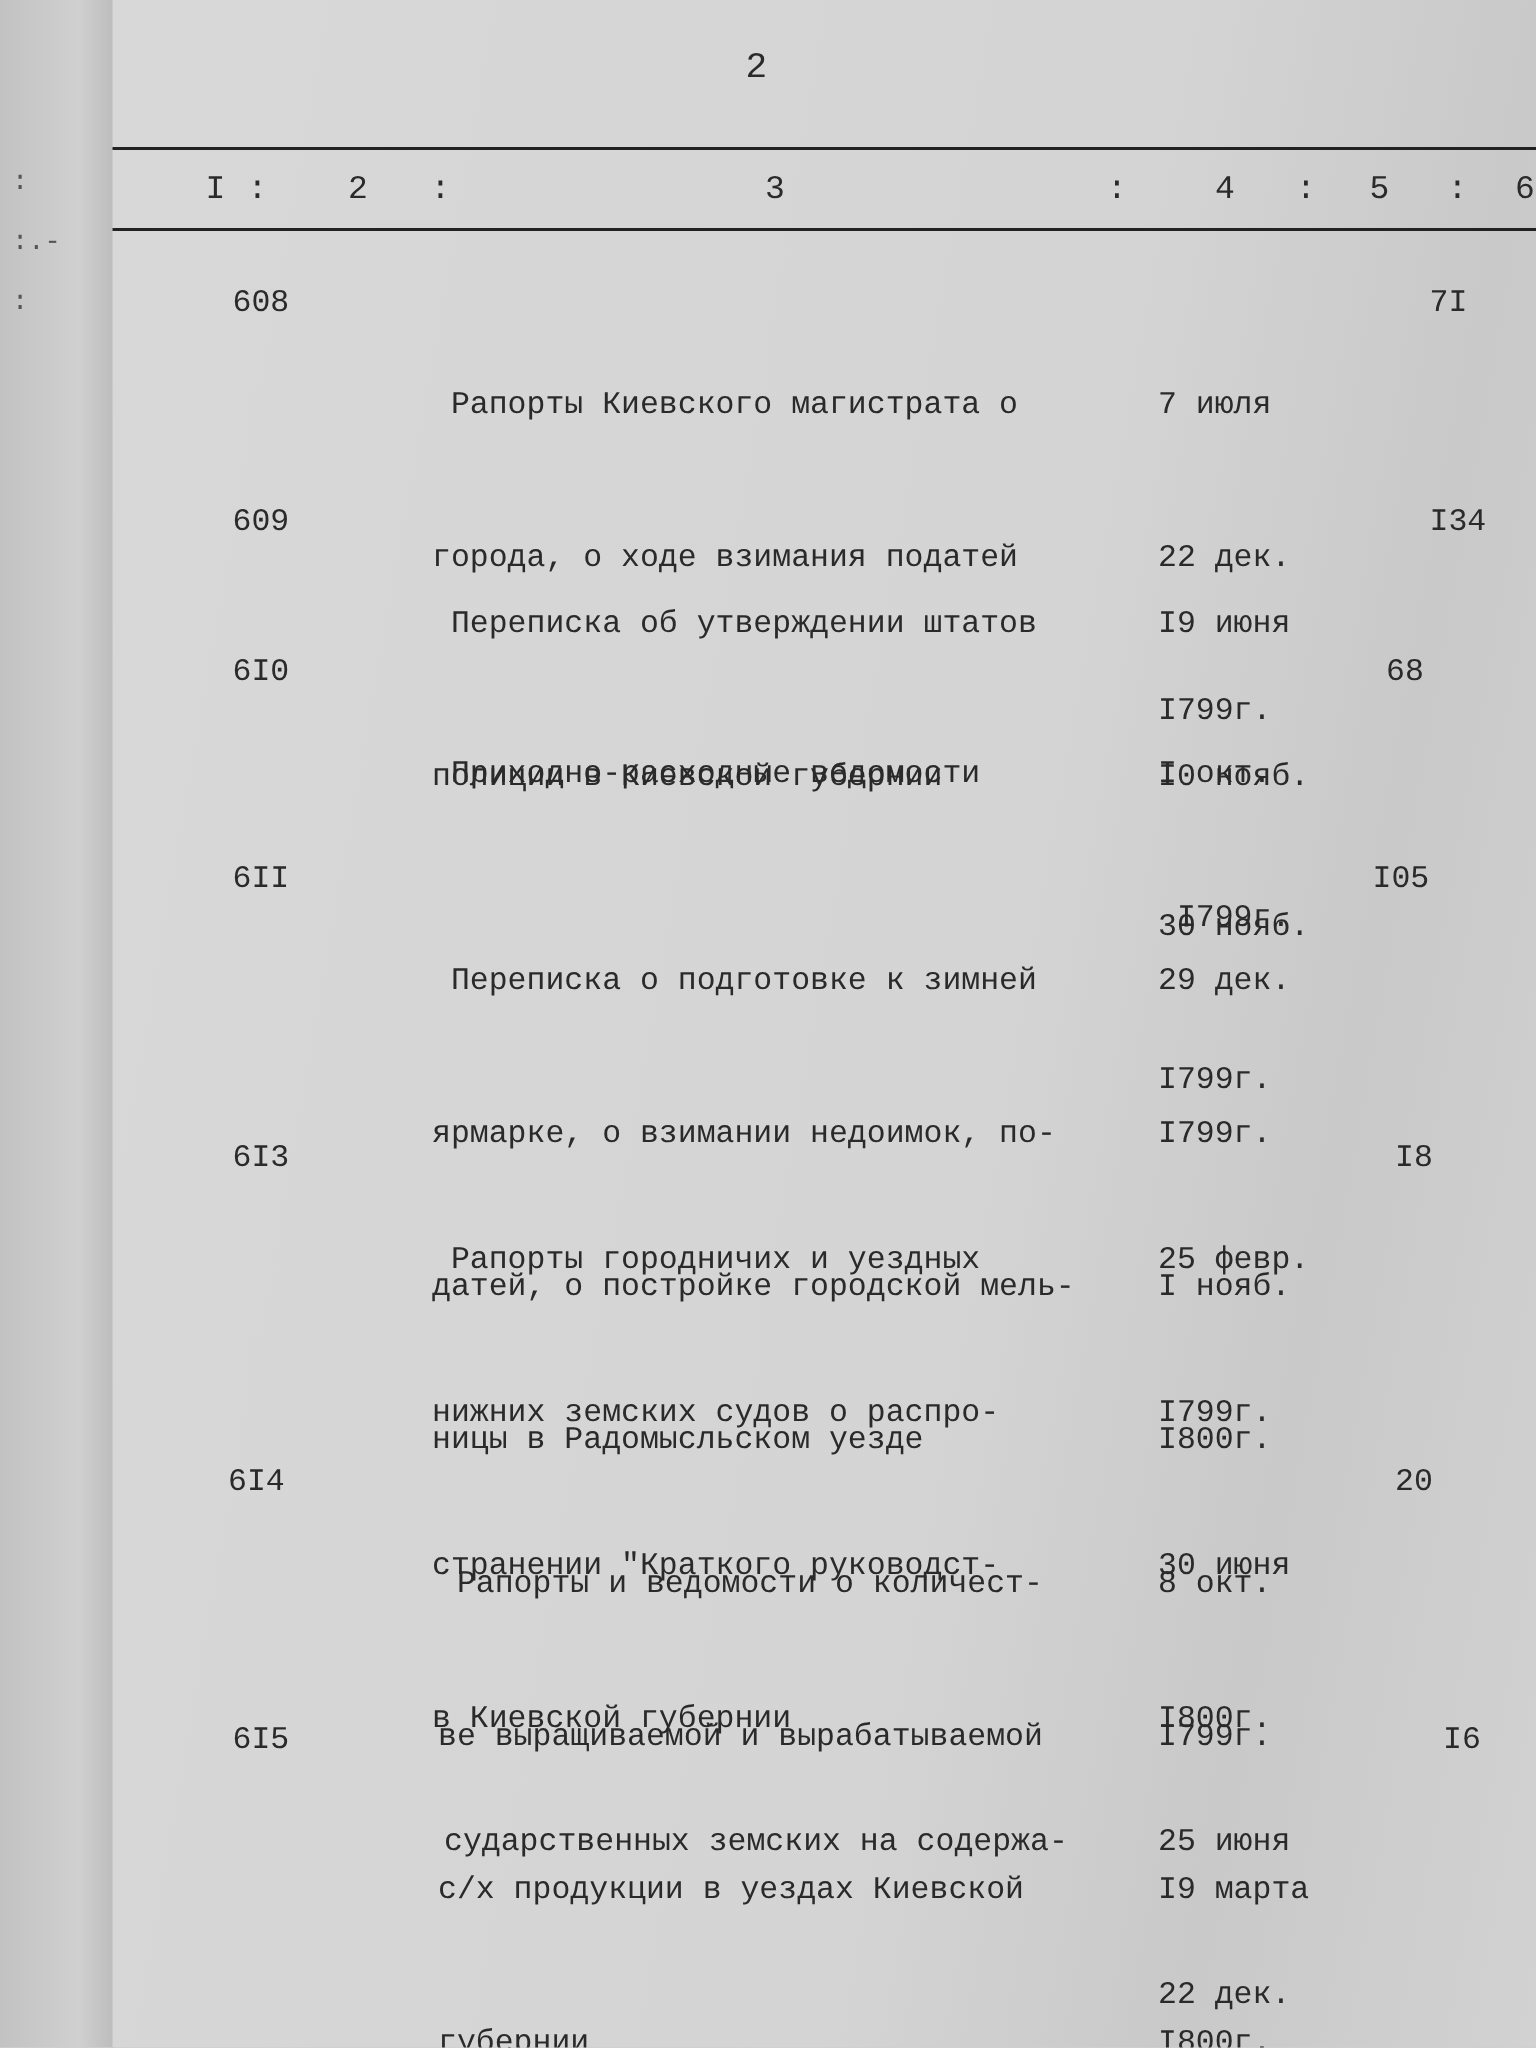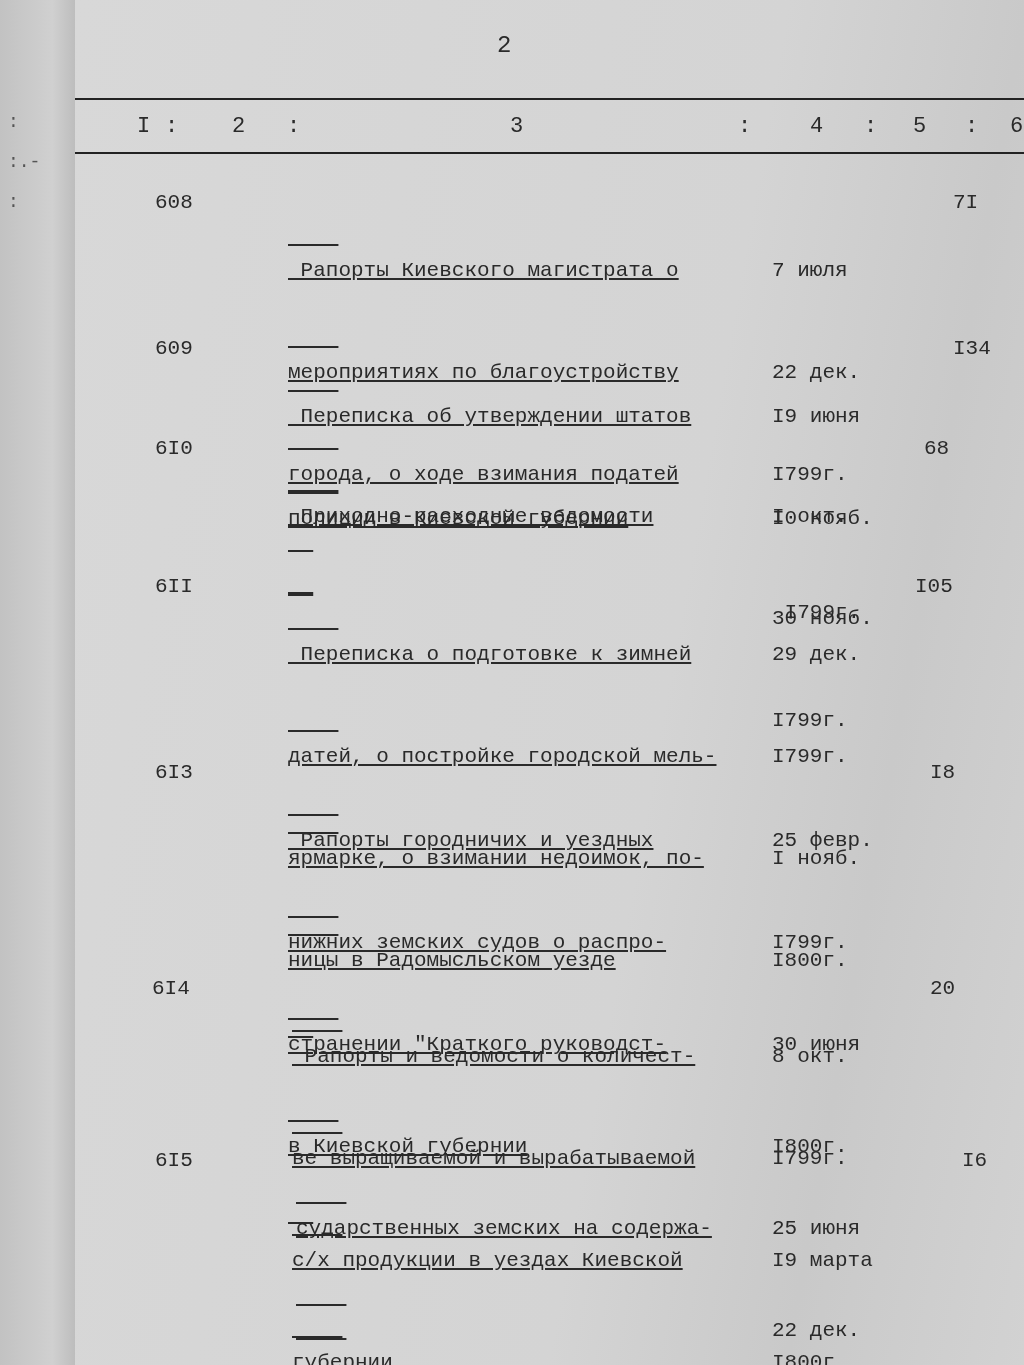--- a/index.html
+++ b/index.html
@@ -20,21 +20,21 @@
   }
   .spine .mark { position:absolute; left:8px; font-size:18px; color:#555; }
   .page-num { position:absolute; left:497px; top:32px; font-size:24px; }
   .hdr {
     position:absolute; left:75px; top:98px; width:949px; height:52px;
     border-top:2px solid #222; border-bottom:2px solid #222;
   }
   .hdr span { position:absolute; top:14px; font-size:22px; }
   .row { position:absolute; font-size:21px; line-height:34px; }
   .num { position:absolute; left:155px; }
-  .desc { position:absolute; left:288px; width:470px; white-space:pre;text-decoration:underline; }
+  .desc { position:absolute; left:288px; width:470px; white-space:pre; }
   .dates { position:absolute; left:772px; width:130px; white-space:pre; }
   .sheets { position:absolute; left:953px; width:60px; white-space:pre; }
   .line { display:block; }
 </style>
 </head>
 <body>
 
 <div class="spine">
   <span class="mark" style="top:112px">:</span>
   <span class="mark" style="top:152px">:.-</span>
@@ -55,21 +55,20 @@
   <span style="left:789px">:</span>
   <span style="left:838px">5</span>
   <span style="left:890px">:</span>
   <span style="left:935px">6</span>
 </div>
 
 <div class="row" style="top:186px;left:0;width:1024px">
   <span class="num">608</span>
   <div class="desc">
     <span class="line"> Рапорты Киевского магистрата о</span>
-    <span class="line">мероприятиях по благоустройству</span>
     <span class="line">города, о ходе взимания податей</span>
   </div>
   <div class="dates">
     <span class="line">7 июля</span>
     <span class="line">22 дек.</span>
     <span class="line">I799г.</span>
   </div>
   <span class="sheets">7I</span>
 </div>
 
@@ -97,22 +96,22 @@
     <span class="line">30 нояб.</span>
     <span class="line">I799г.</span>
   </div>
   <span class="sheets" style="left:924px">68</span>
 </div>
 
 <div class="row" style="top:570px;left:0;width:1024px">
   <span class="num">6II</span>
   <div class="desc">
     <span class="line"> Переписка о подготовке к зимней</span>
+    <span class="line">ярмарке, о взимании недоимок, по-</span>
     <span class="line">датей, о постройке городской мель-</span>
-    <span class="line">ярмарке, о взимании недоимок, по-</span>
     <span class="line">ницы в Радомысльском уезде</span>
   </div>
   <div class="dates">
     <span class="line">29 дек.</span>
     <span class="line">I799г.</span>
     <span class="line">I нояб.</span>
     <span class="line">I800г.</span>
   </div>
   <span class="sheets" style="left:915px">I05</span>
 </div>

